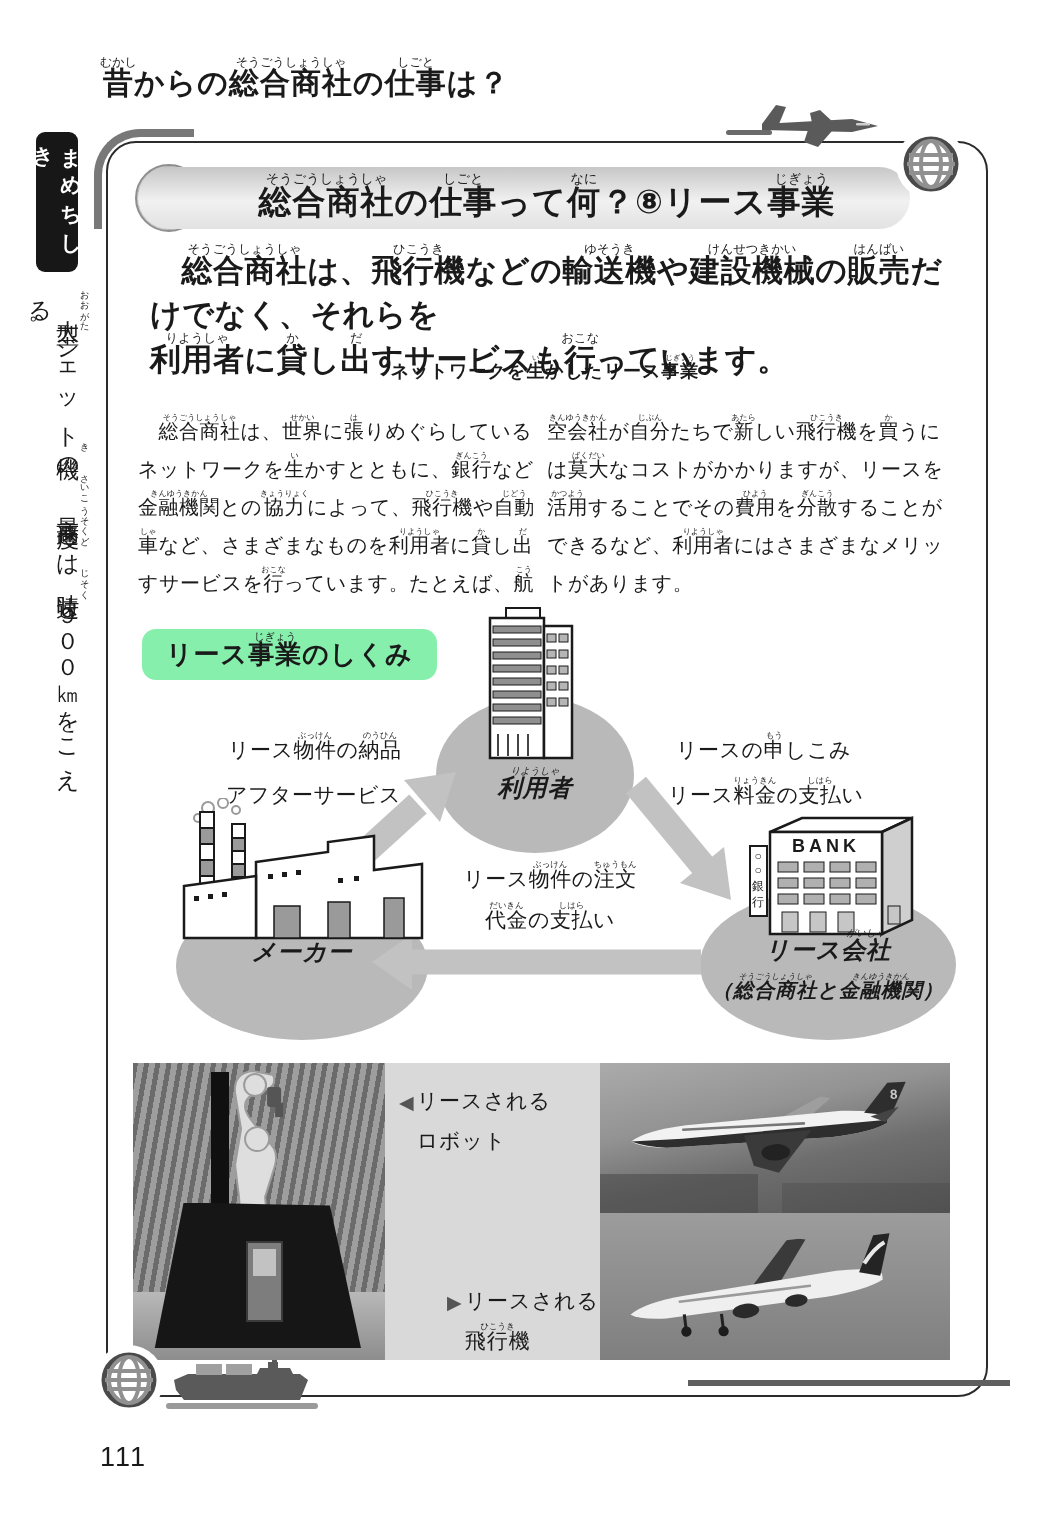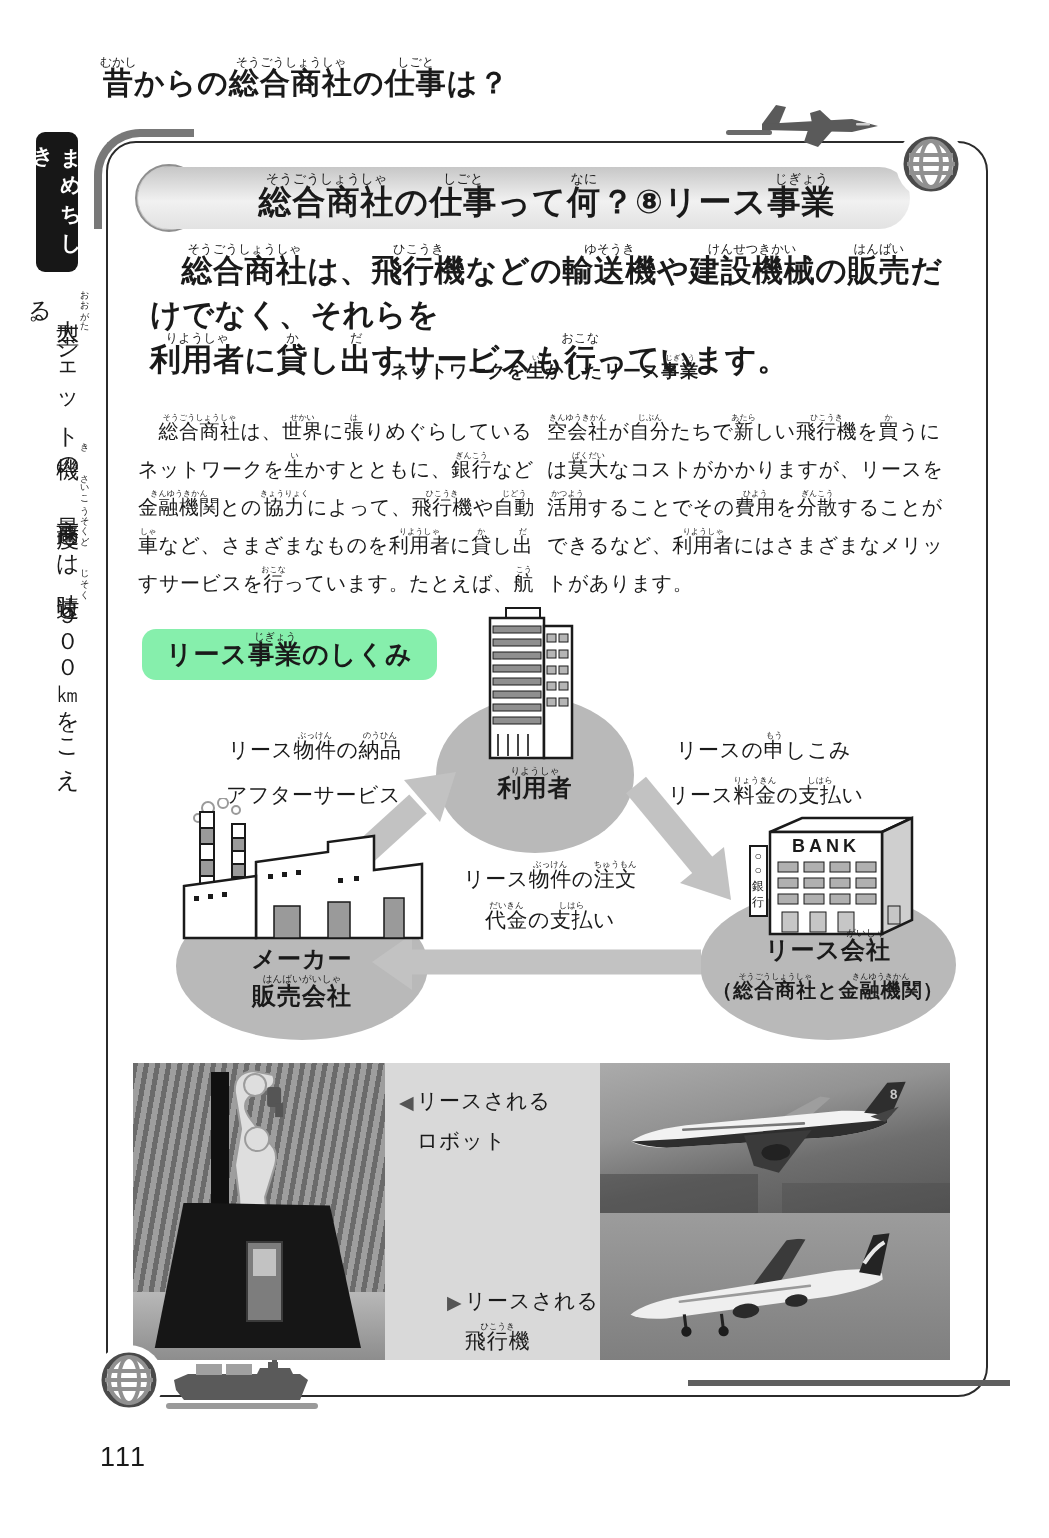--- a/index.html
+++ b/index.html
@@ -41,21 +41,21 @@
   .col{top:412px;width:404px;font-size:20px;line-height:38px;letter-spacing:0.5px;white-space:nowrap;}
   .col.left{left:138px;} .col.right{left:547px;}
 
   
   .diagram-label{left:142px;top:629px;background:#86efac;border-radius:14px;padding:8px 24px;
     font-size:26px;font-weight:bold;letter-spacing:1px;}
   .ellipse{background:#b9b9b9;border-radius:50%;}
   .user-ellipse{left:436px;top:697px;width:198px;height:156px;}
   .maker-ellipse{left:176px;top:892px;width:252px;height:148px;}
   .lease-ellipse{left:700px;top:890px;width:256px;height:150px;}
-  .node-label{font-weight:bold;text-align:center;font-size:24px;letter-spacing:1px;}
+  .node-label{font-weight:bold;text-align:center;font-size:24px;letter-spacing:1px;font-style:italic;}
   .arrow-label{font-size:21px;letter-spacing:0.5px;}
   .tower-illo{left:478px;top:606px;width:108px;height:154px;}
   .factory-illo{left:178px;top:798px;width:256px;height:148px;}
   .bank-illo{left:748px;top:810px;width:168px;height:134px;}
   .arrows-svg{left:106px;top:600px;width:878px;height:450px;}
 
   
   .photo{overflow:hidden;}
   .robot-photo{left:133px;top:1063px;width:252px;height:297px;background:#7c7c7c;}
   .robot-wall{position:absolute;left:0;top:0;right:0;height:78%;
@@ -235,22 +235,21 @@
         <rect x="118" y="72" width="5" height="5"></rect>
       <rect x="160" y="80" width="5" height="5"></rect>
         <rect x="176" y="78" width="5" height="5"></rect>
     </g>
     <g fill="#9a9a9a" stroke="#1a1a1a" stroke-width="1.5">
       <rect x="96" y="108" width="26" height="32"></rect>
         <rect x="150" y="104" width="22" height="36"></rect>
         <rect x="206" y="100" width="20" height="40"></rect>
     </g>
   </svg>
-  <div class="abs node-label" style="left:176px;top:936px;width:252px;margin-top:7px;">メーカー</div>
-  <div class="abs node-label" style="left:176px;top:974px;width:252px;"><ruby>販売会社<rt>はんばいがいしゃ</rt></ruby></div>
+  <div class="abs node-label" style="left:176px;top:936px;width:252px;">メーカー</div>
 
   <svg class="abs bank-illo" viewBox="0 0 168 134">
     <polygon points="22,22 54,8 164,8 134,22" fill="#fff" stroke="#1a1a1a" stroke-width="2.5"></polygon>
     <polygon points="134,22 164,8 164,110 134,124" fill="#cfcfcf" stroke="#1a1a1a" stroke-width="2.5"></polygon>
     <rect x="22" y="22" width="112" height="102" fill="#fff" stroke="#1a1a1a" stroke-width="2.5"></rect>
     <text x="78" y="42" text-anchor="middle" font-size="18" font-weight="bold" letter-spacing="4" fill="#1a1a1a">BANK</text>
     <g fill="#b0b0b0" stroke="#1a1a1a" stroke-width="1">
       <rect x="30" y="52" width="20" height="10"></rect>
         <rect x="56" y="52" width="20" height="10"></rect>
         <rect x="82" y="52" width="20" height="10"></rect>

